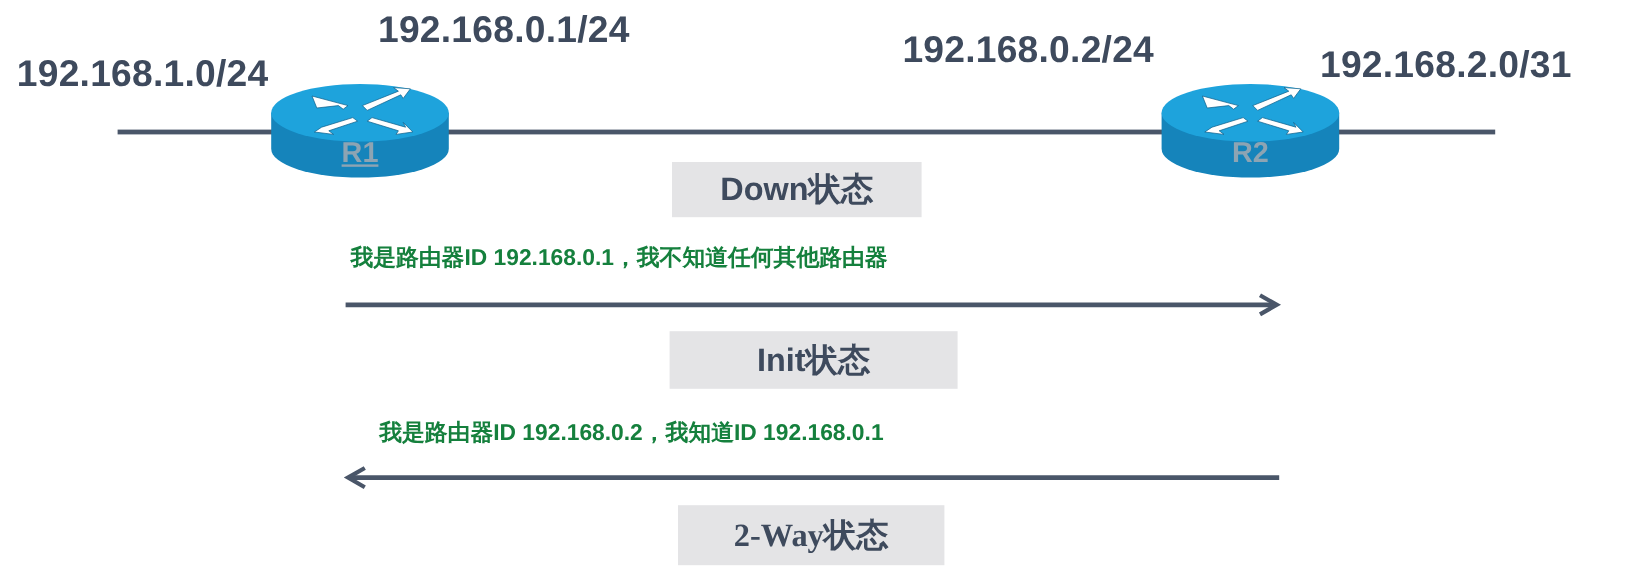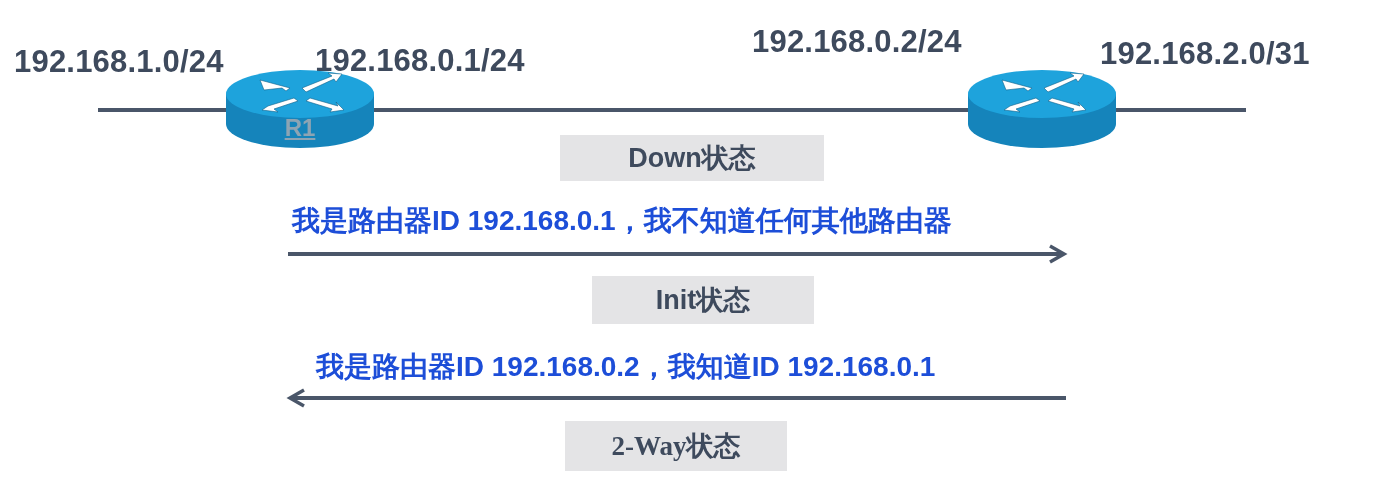--- a/index.html
+++ b/index.html
@@ -3,30 +3,30 @@
 <meta charset="utf-8">
 <style>
   html, body { margin: 0; padding: 0; background: #ffffff; }
   body { width: 1376px; height: 481px; position: relative; overflow: hidden;
          font-family: "Liberation Sans", "DejaVu Sans", sans-serif; color: #3e4a5d; }
   .abs { position: absolute; }
   .ip { font-weight: bold; font-size: 31px; color: #3e4a5d; white-space: nowrap; letter-spacing: 0.2px; }
   .line { position: absolute; background: #4a5669; }
   .state-box { position: absolute; background: #e4e4e6; display: flex; align-items: center; justify-content: center;
                font-weight: bold; font-size: 27px; color: #3e4a5d; }
-  .msg { position: absolute; font-weight: bold; font-size: 28px; color: #1d4ed8; white-space: nowrap; }
+  .msg { position: absolute; font-weight: bold; font-size: 19px; color: #15803d; white-space: nowrap; }
   .router { position: absolute; }
 </style>
 </head>
 <body>
 
 <div class="line" style="left:98px; top:108px; width:1148px; height:4px;"></div>
 
 <div class="abs ip" style="left:14px; top:44px;">192.168.1.0/24</div>
-<div class="abs ip" style="left:315px; top:7px;margin-top:36px;">192.168.0.1/24</div>
+<div class="abs ip" style="left:315px; top:7px;">192.168.0.1/24</div>
 <div class="abs ip" style="left:752px; top:24px;">192.168.0.2/24</div>
 <div class="abs ip" style="left:1100px; top:36px;">192.168.2.0/31</div>
 
 <div class="router" style="left:224px; top:66px; width:152px; height:84px;">
   <svg width="152" height="84" viewBox="0 0 152 84">
     <path d="M2 28 L2 58 A74 24 0 0 0 150 58 L150 28 Z" fill="#1584bb"></path>
     <ellipse cx="76" cy="28" rx="74" ry="24" fill="#1ea3dc"></ellipse>
     <g fill="#ffffff" stroke="#0d5f8a" stroke-width="0.6">
       <polygon points="36,14 66,22 62,25 58,22 40,24"></polygon>
       <polygon points="78,22 108,10 104,7 118,8 112,16 110,13 82,26"></polygon>
@@ -41,33 +41,34 @@
   <svg width="152" height="84" viewBox="0 0 152 84">
     <path d="M2 28 L2 58 A74 24 0 0 0 150 58 L150 28 Z" fill="#1584bb"></path>
     <ellipse cx="76" cy="28" rx="74" ry="24" fill="#1ea3dc"></ellipse>
     <g fill="#ffffff" stroke="#0d5f8a" stroke-width="0.6">
       <polygon points="36,14 66,22 62,25 58,22 40,24"></polygon>
       <polygon points="78,22 108,10 104,7 118,8 112,16 110,13 82,26"></polygon>
       <polygon points="44,40 70,32 74,35 50,43 54,46 38,44"></polygon>
       <polygon points="86,32 114,40 112,36 120,44 106,46 108,43 82,35"></polygon>
     </g>
   </svg>
+  <span class="abs" style="left:0; width:152px; top:48px; text-align:center; font-weight:bold; font-size:24px; color:#8da4b3;">R2</span>
 </div>
 
-<div class="state-box" style="left:560px; top:135px; width:264px; height:46px;">
+<div class="state-box" style="left:560px; top:135px; width:208px; height:46px;">
   <span>Down状态</span>
 </div>
 
 <div class="msg" style="left:292px; top:202px;">我是路由器ID 192.168.0.1，我不知道任何其他路由器</div>
 <svg class="abs" style="left:286px; top:244px;" width="782" height="20" viewBox="0 0 782 20">
   <line x1="2" y1="10" x2="776" y2="10" stroke="#4a5669" stroke-width="4"></line>
   <polyline points="764,2 778,10 764,18" fill="none" stroke="#4a5669" stroke-width="3.5"></polyline>
 </svg>
 
-<div class="state-box" style="left:558px; top:276px; width:222px; height:48px;margin-left:34px;">
+<div class="state-box" style="left:558px; top:276px; width:240px; height:48px;">
   <span>Init状态</span>
 </div>
 
 <div class="msg" style="left:316px; top:348px;">我是路由器ID 192.168.0.2，我知道ID 192.168.0.1</div>
 <svg class="abs" style="left:286px; top:388px;" width="782" height="20" viewBox="0 0 782 20">
   <line x1="6" y1="10" x2="780" y2="10" stroke="#4a5669" stroke-width="4"></line>
   <polyline points="18,2 4,10 18,18" fill="none" stroke="#4a5669" stroke-width="3.5"></polyline>
 </svg>
 
 <div class="state-box" style="left:565px; top:421px; width:222px; height:50px;font-family:Liberation Serif, serif;">

